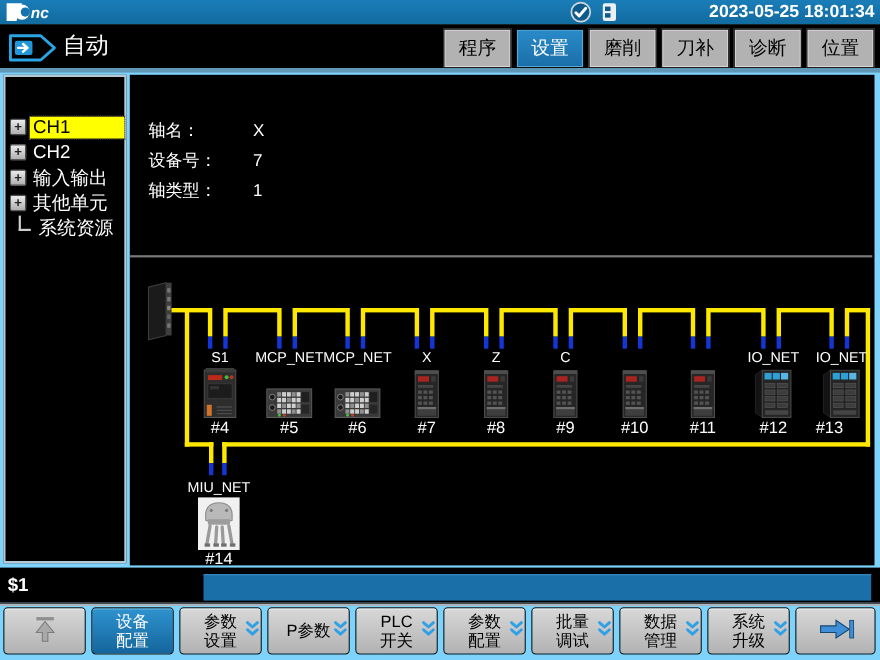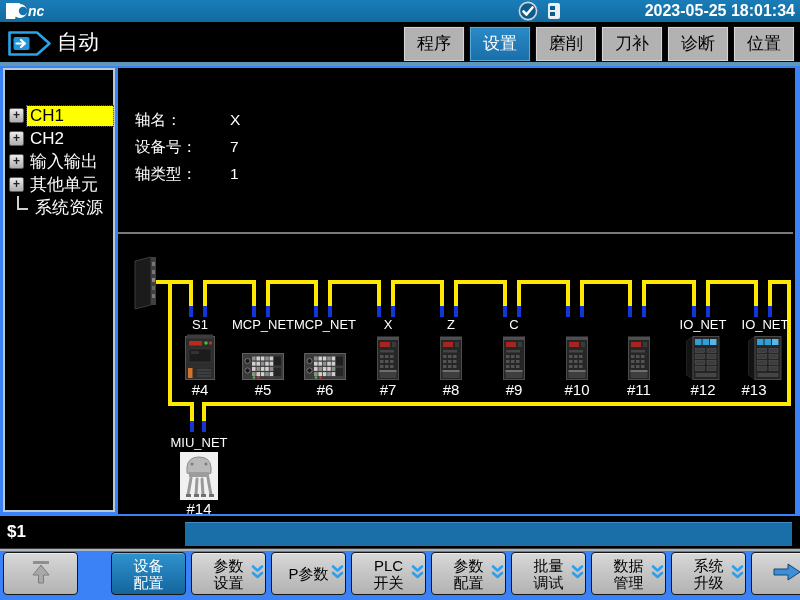--- a/index.html
+++ b/index.html
@@ -1,16 +1,16 @@
 <!DOCTYPE html>
 <html><head>
 <meta charset="utf-8">
 <style>
   html,body{margin:0;padding:0;background:#000;}
-  .screen{position:relative;width:800px;height:600px;background:#3b82f6;overflow:hidden;
+  .screen{position:relative;width:800px;height:600px;background:#7dd3fc;overflow:hidden;
           font-family:"Liberation Sans",sans-serif;-webkit-font-smoothing:antialiased;}
 
   
   .topbar{position:absolute;left:0;top:0;width:800px;height:22px;background:linear-gradient(#1a7db8,#116b9f);}
   .logo{position:absolute;left:4px;top:1px;height:20px;}
   .sys-check{position:absolute;left:518px;top:1px;}
   .usb-icon{position:absolute;left:548px;top:3px;width:12px;height:16px;background:#e9eff3;border-radius:2px;}
   .usb-icon i{position:absolute;left:2px;width:5px;height:4px;background:#0d5a8c;}
   .usb-icon i.t{top:3px}.usb-icon i.b{top:9px}
   .datetime{position:absolute;right:5px;top:1px;color:#fff;font-size:16px;font-weight:bold;line-height:20px;}
@@ -56,21 +56,21 @@
   .channel{position:absolute;left:7px;top:6px;color:#fff;font-size:17px;font-weight:bold;}
   .mdi-bar{position:absolute;left:185px;top:6px;width:607px;height:23px;background:#1a6fa8;border-top:1px solid #3d8fc4;}
   .footsep{position:absolute;left:0;top:548px;width:800px;height:3px;background:#aab6be;border-top:1px solid #3c3c3c;box-sizing:border-box;}
 
   
   .softkeys{position:absolute;left:3px;top:552px;display:flex;gap:5px;}
   .skey{position:relative;width:75px;height:43px;box-sizing:border-box;border:1px solid #161616;border-radius:4px;
         background:linear-gradient(#d8d8d8,#b2b2b2);box-shadow:inset 0 1px 0 #eee;
         display:flex;flex-direction:column;align-items:center;justify-content:center;
         color:#000;font-size:15px;line-height:17px;text-align:center;cursor:default;}
-  .skey.active{background:linear-gradient(#2f93cf,#14659c);box-shadow:inset 0 1px 0 #6cb6de;color:#fff;margin-left:28px;}
+  .skey.active{background:linear-gradient(#2f93cf,#14659c);box-shadow:inset 0 1px 0 #6cb6de;color:#fff;}
   .skey .chev{position:absolute;right:1px;top:50%;transform:translateY(-50%);}
   .skey.icon-only{justify-content:center;}
   .skey:last-child{width:73px;}
 </style>
 </head>
 <body>
 
 <div class="screen">
 
   <div class="topbar">

